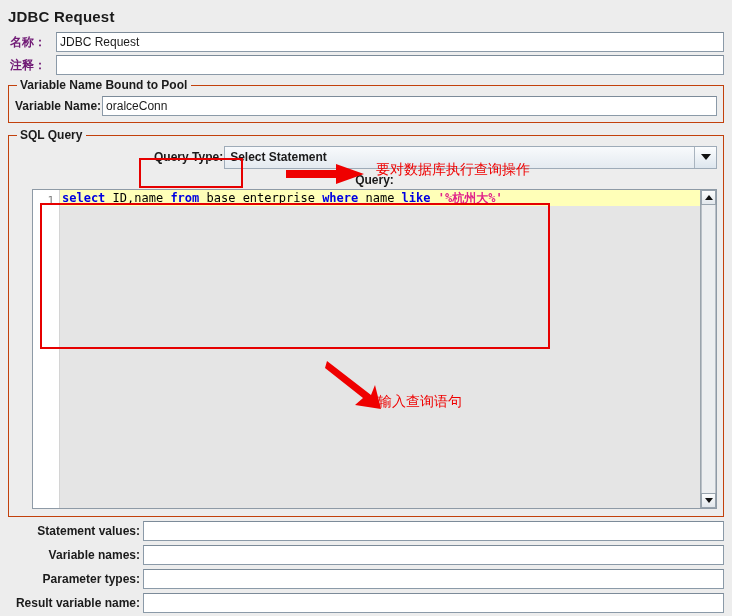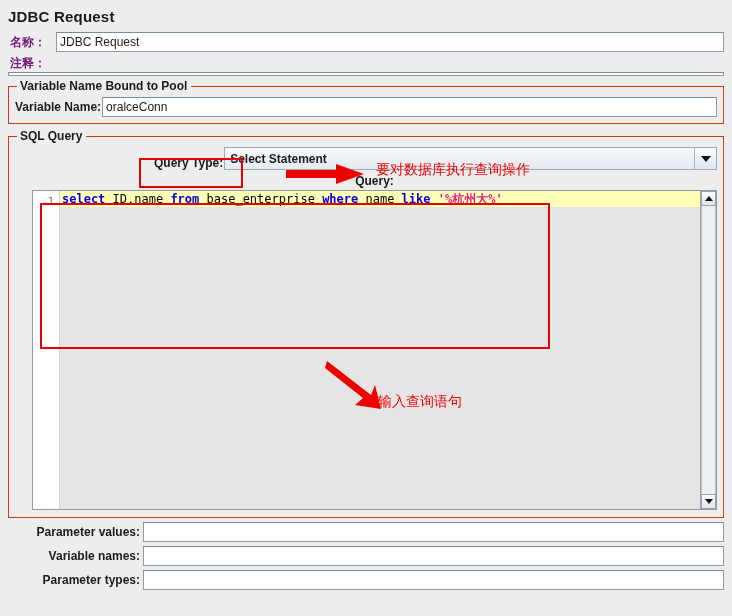--- a/index.html
+++ b/index.html
@@ -26,21 +26,21 @@
     letter-spacing: 0.2px;
   }
 
   
   .field-row {
     display: flex;
     align-items: stretch;
     margin: 0 8px;
   }
   .field-row.name-row { margin-top: 7px; }
-  .field-row.comment-row { margin-top: 3px; flex-direction: column; }
+  .field-row.comment-row { margin-top: 3px; }
 
   .field-label {
     width: 48px;
     font-size: 12px;
     font-weight: bold;
     color: #701a75;
     display: flex;
     align-items: center;
     justify-content: flex-start;
     padding-left: 2px;
@@ -96,21 +96,21 @@
     margin-right: 0;
     white-space: nowrap;
   }
   .var-row .jtext { margin-left: 1px; }
 
   
   .sqlgroup { margin-top: 12px; padding: 9px 6px 7px 23px; }
 
   .qtype-row {
     display: flex;
-    align-items: flex-end;
+    align-items: center;
     height: 24px;
     position: relative;
   }
   .qtype-label {
     font-size: 12px;
     font-weight: bold;
     color: #1b1b1b;
     white-space: nowrap;
     margin-right: 1px;
     padding-left: 122px;
@@ -335,29 +335,33 @@
       <div class="sb-track"></div>
       <div class="sb-btn">
         <span class="sb-dn"></span>
       </div>
     </div>
   </div>
 </div>
 
 <div class="params" id="params">
     <div class="param-row">
-      <div class="param-label">Parameter values:</div>
+      <div class="param-label">Statement values:</div>
       <div class="jtext"></div>
     </div>
     <div class="param-row">
       <div class="param-label">Variable names:</div>
       <div class="jtext"></div>
     </div>
     <div class="param-row">
       <div class="param-label">Parameter types:</div>
+      <div class="jtext"></div>
+    </div>
+    <div class="param-row">
+      <div class="param-label">Result variable name:</div>
       <div class="jtext"></div>
     </div>
   </div>
 
 <div class="redbox-combo" style="left:139px; top:158px; width:104px; height:30px;"></div>
 
 <div class="redbox-sql" style="left:40px; top:203px; width:510px; height:146px;"></div>
 
 <svg class="arrow-svg" style="left:286px; top:163px;" width="82" height="22" viewBox="0 0 82 22">
   <polygon points="0,7 50,7 50,1 78,11 50,21 50,15 0,15" fill="#ef0000"></polygon>

